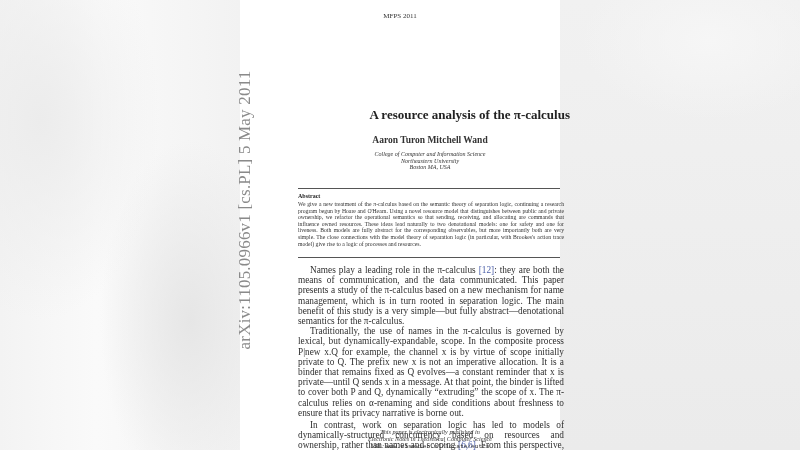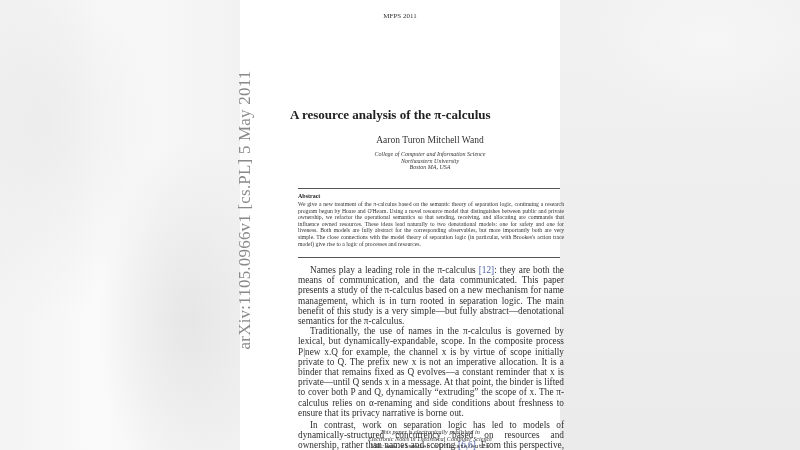--- a/index.html
+++ b/index.html
@@ -34,26 +34,26 @@
     .arxiv-stamp span {
       display: block; white-space: nowrap;
       transform: rotate(-90deg);
       font-size: 17px; color: #8a8a8a; letter-spacing: 0.2px;
     }
     .header {
       position: absolute; left: 240px; top: 0; width: 320px; text-align: center;
       font-size: 7px; color: #333; line-height: 8px; margin-top: 12px;
     }
     .title {
-      position: absolute; left: 290px; top: 107px; width: 280px; text-align: left;
+      position: absolute; left: 290px; top: 107px; width: 280px; text-align: right;
       font-weight: bold; font-size: 13px; color: #222;
     }
     .authors {
       position: absolute; left: 290px; top: 135px; width: 280px; text-align: center;
-      font-size: 9.5px; color: #333;
+      font-size: 9.5px; color: #333; font-weight: bold;
     }
     .affil {
       position: absolute; left: 290px; top: 151px; width: 280px; text-align: center;
       font-size: 6px; font-style: italic; line-height: 6.5px; color: #333;
     }
     .rule {
       position: absolute; left: 298px; width: 262px; height: 1px; background: #555;
     }
     .abstract-head {
       position: absolute; left: 298px; top: 193px;

